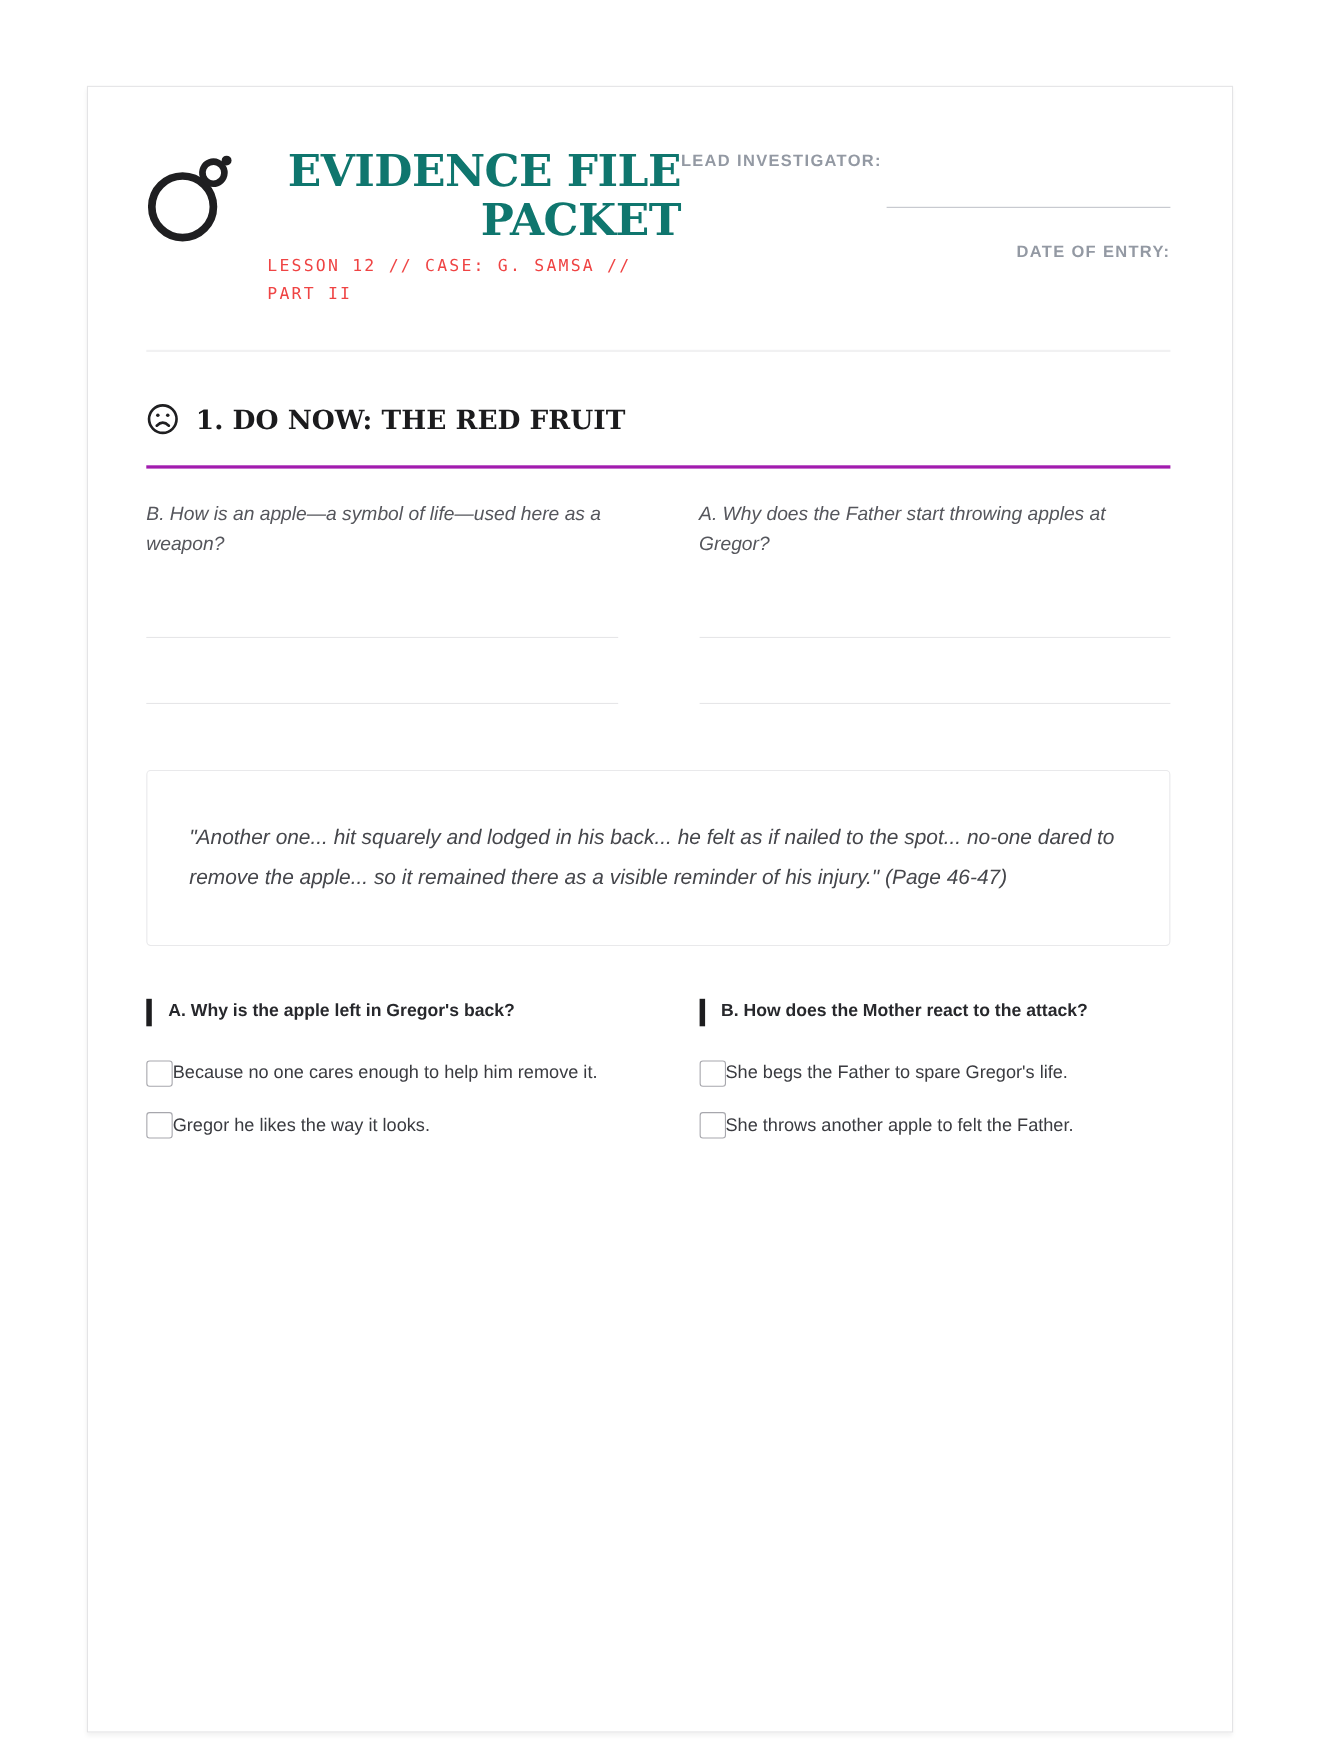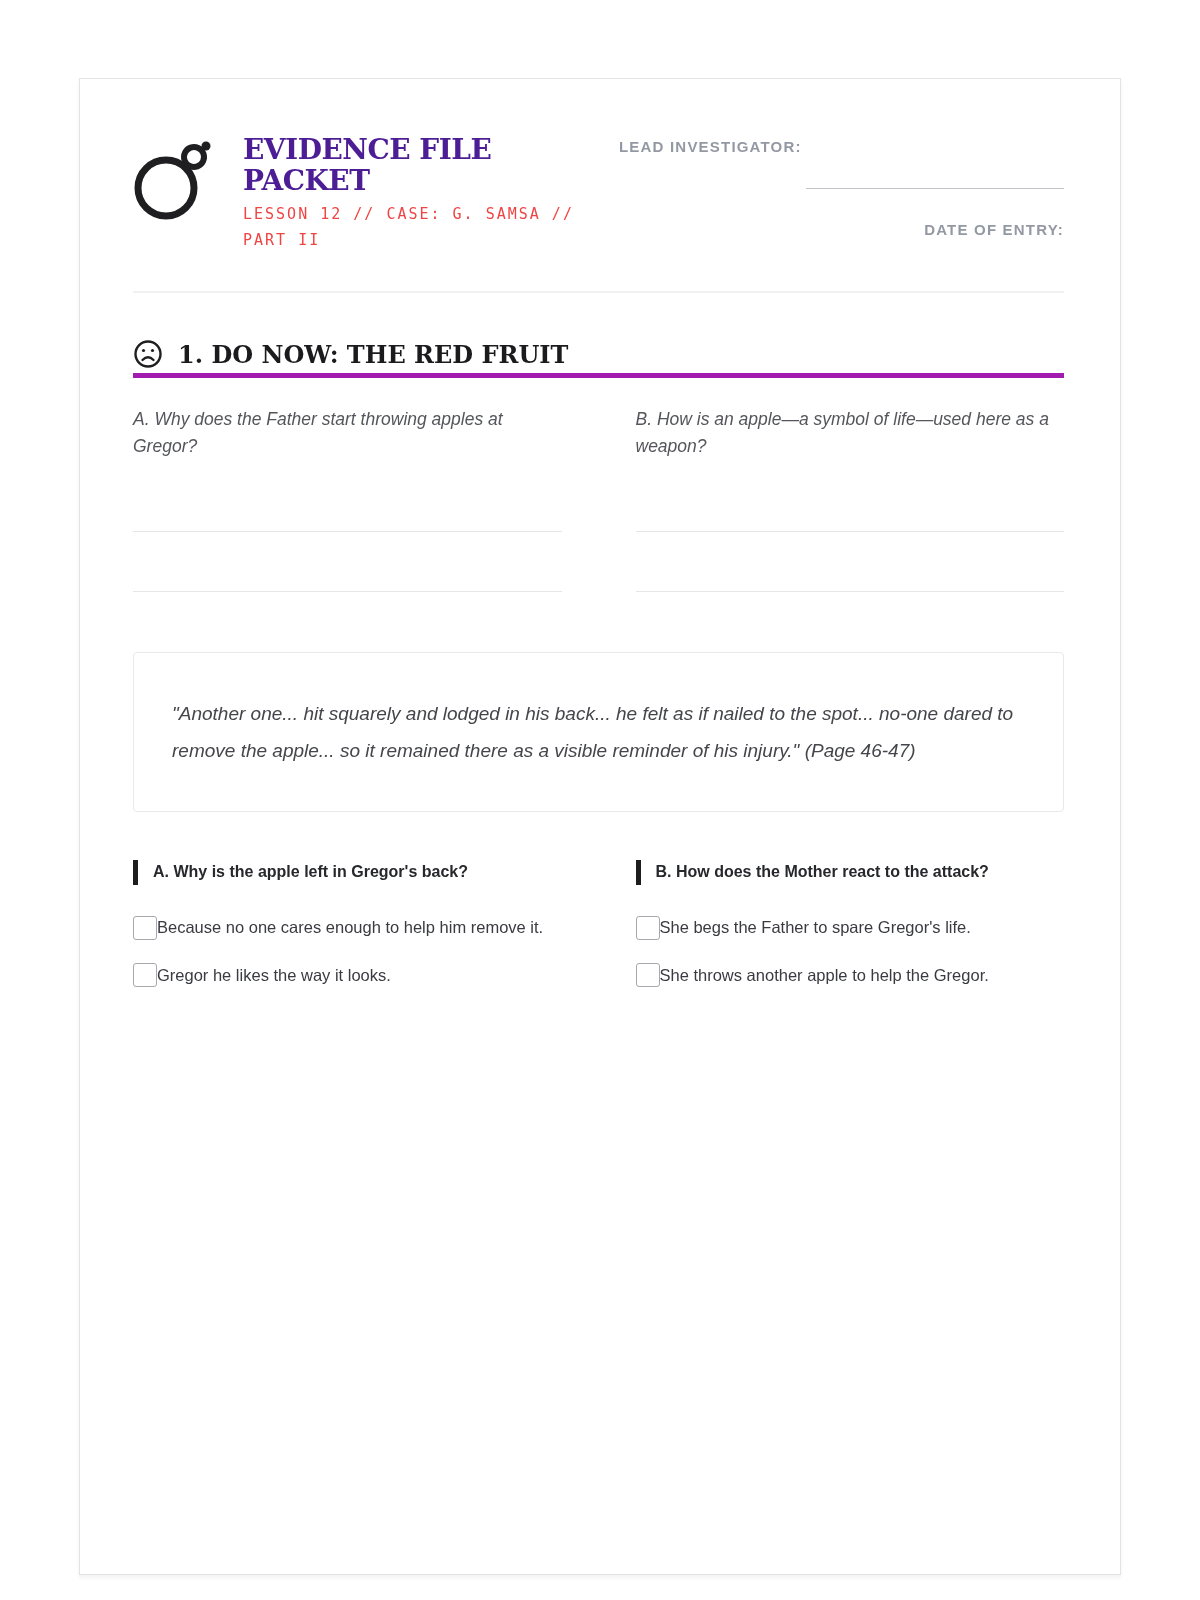--- a/index.html
+++ b/index.html
@@ -17,24 +17,25 @@
   }
 
   
   .header { display: flex; justify-content: space-between; align-items: flex-start; }
   .header-left { display: flex; align-items: flex-start; gap: 30px; }
   .logo { width: 80px; height: 86px; flex-shrink: 0; margin-top: 4px; }
   .title-block { max-width: 420px; }
   h1.doc-title {
     font-family: "DejaVu Serif", "Liberation Serif", serif;
     font-weight: bold;
-    font-size: 28px;
+    font-size: 40px;
     line-height: 1.12;
-    color: #4c1d95;
+    color: #0f766e;
     letter-spacing: -0.5px;
+    text-align: right;
   }
   .doc-subtitle {
     margin-top: 4px;
     max-width: 370px;
     font-family: "DejaVu Sans Mono", "Liberation Mono", monospace;
     font-size: 15px;
     line-height: 1.75;
     letter-spacing: 2px;
     color: #ef4444;
   }
@@ -56,22 +57,22 @@
   .date-row { display: flex; align-items: flex-end; margin-top: 32px; flex-direction: column; }
   .date-row .field-label { white-space: nowrap; }
   .date-line { flex: 1; border-bottom: 1px solid #c3c5cb; margin-left: 10px; height: 14px; }
 
   .header-divider { border: none; border-top: 2px solid #f1f1f2; margin-top: 38px; }
 
   
   .s1 { margin-top: 46px; }
   .s1-head {
     display: flex; align-items: center; gap: 15px;
-    border-bottom: 5px solid #a21caf;
-    padding-bottom: 4px;
+    border-bottom: 3px solid #a21caf;
+    padding-bottom: 27px;
   }
   .s1-head h2, .s2-title {
     font-family: "DejaVu Serif", "Liberation Serif", serif;
     font-weight: bold;
     font-size: 24px;
     color: #1b1b1d;
   }
   .frown { width: 30px; height: 30px; flex-shrink: 0; }
 
   .grid2 { display: grid; grid-template-columns: 1fr 1fr; column-gap: 74px; }
@@ -180,28 +181,28 @@
         <circle cx="15" cy="15" r="12.5" fill="none" stroke="#1f1f21" stroke-width="2.4"></circle>
         <circle cx="10.5" cy="11.5" r="1.6" fill="#1f1f21"></circle>
         <circle cx="19.5" cy="11.5" r="1.6" fill="#1f1f21"></circle>
         <path d="M 9.5 21 Q 15 15.5 20.5 21" fill="none" stroke="#1f1f21" stroke-width="2.4" stroke-linecap="round"></path>
       </svg>
       <h2>1. DO NOW: THE RED FRUIT</h2>
     </div>
 
     <div class="grid2">
       <div class="q-cell">
+        <div class="q-text">B. How is an apple—a symbol of life—used here as a weapon?</div>
+        <div class="answer-lines">
+          <div class="answer-line"></div>
+          <div class="answer-line"></div>
+        </div>
+      </div>
+      <div class="q-cell">
         <div class="q-text">A. Why does the Father start throwing apples at Gregor?</div>
-        <div class="answer-lines">
-          <div class="answer-line"></div>
-          <div class="answer-line"></div>
-        </div>
-      </div>
-      <div class="q-cell">
-        <div class="q-text">B. How is an apple—a symbol of life—used here as a weapon?</div>
         <div class="answer-lines">
           <div class="answer-line"></div>
           <div class="answer-line"></div>
         </div>
       </div>
     </div>
   </div>
 
   <div class="s2">
 
@@ -232,20 +233,20 @@
           <div class="mcq-bar"></div>
           <div class="mcq-title">B. How does the Mother react to the attack?</div>
         </div>
         <div class="options">
           <div class="option">
             <div class="checkbox"></div>
             <div class="option-label">She begs the Father to spare Gregor's life.</div>
           </div>
           <div class="option">
             <div class="checkbox"></div>
-            <div class="option-label">She throws another apple to help the Gregor.</div>
+            <div class="option-label">She throws another apple to felt the Father.</div>
           </div>
         </div>
       </div>
     </div>
   </div>
 
 </div>
 
 </body></html>

